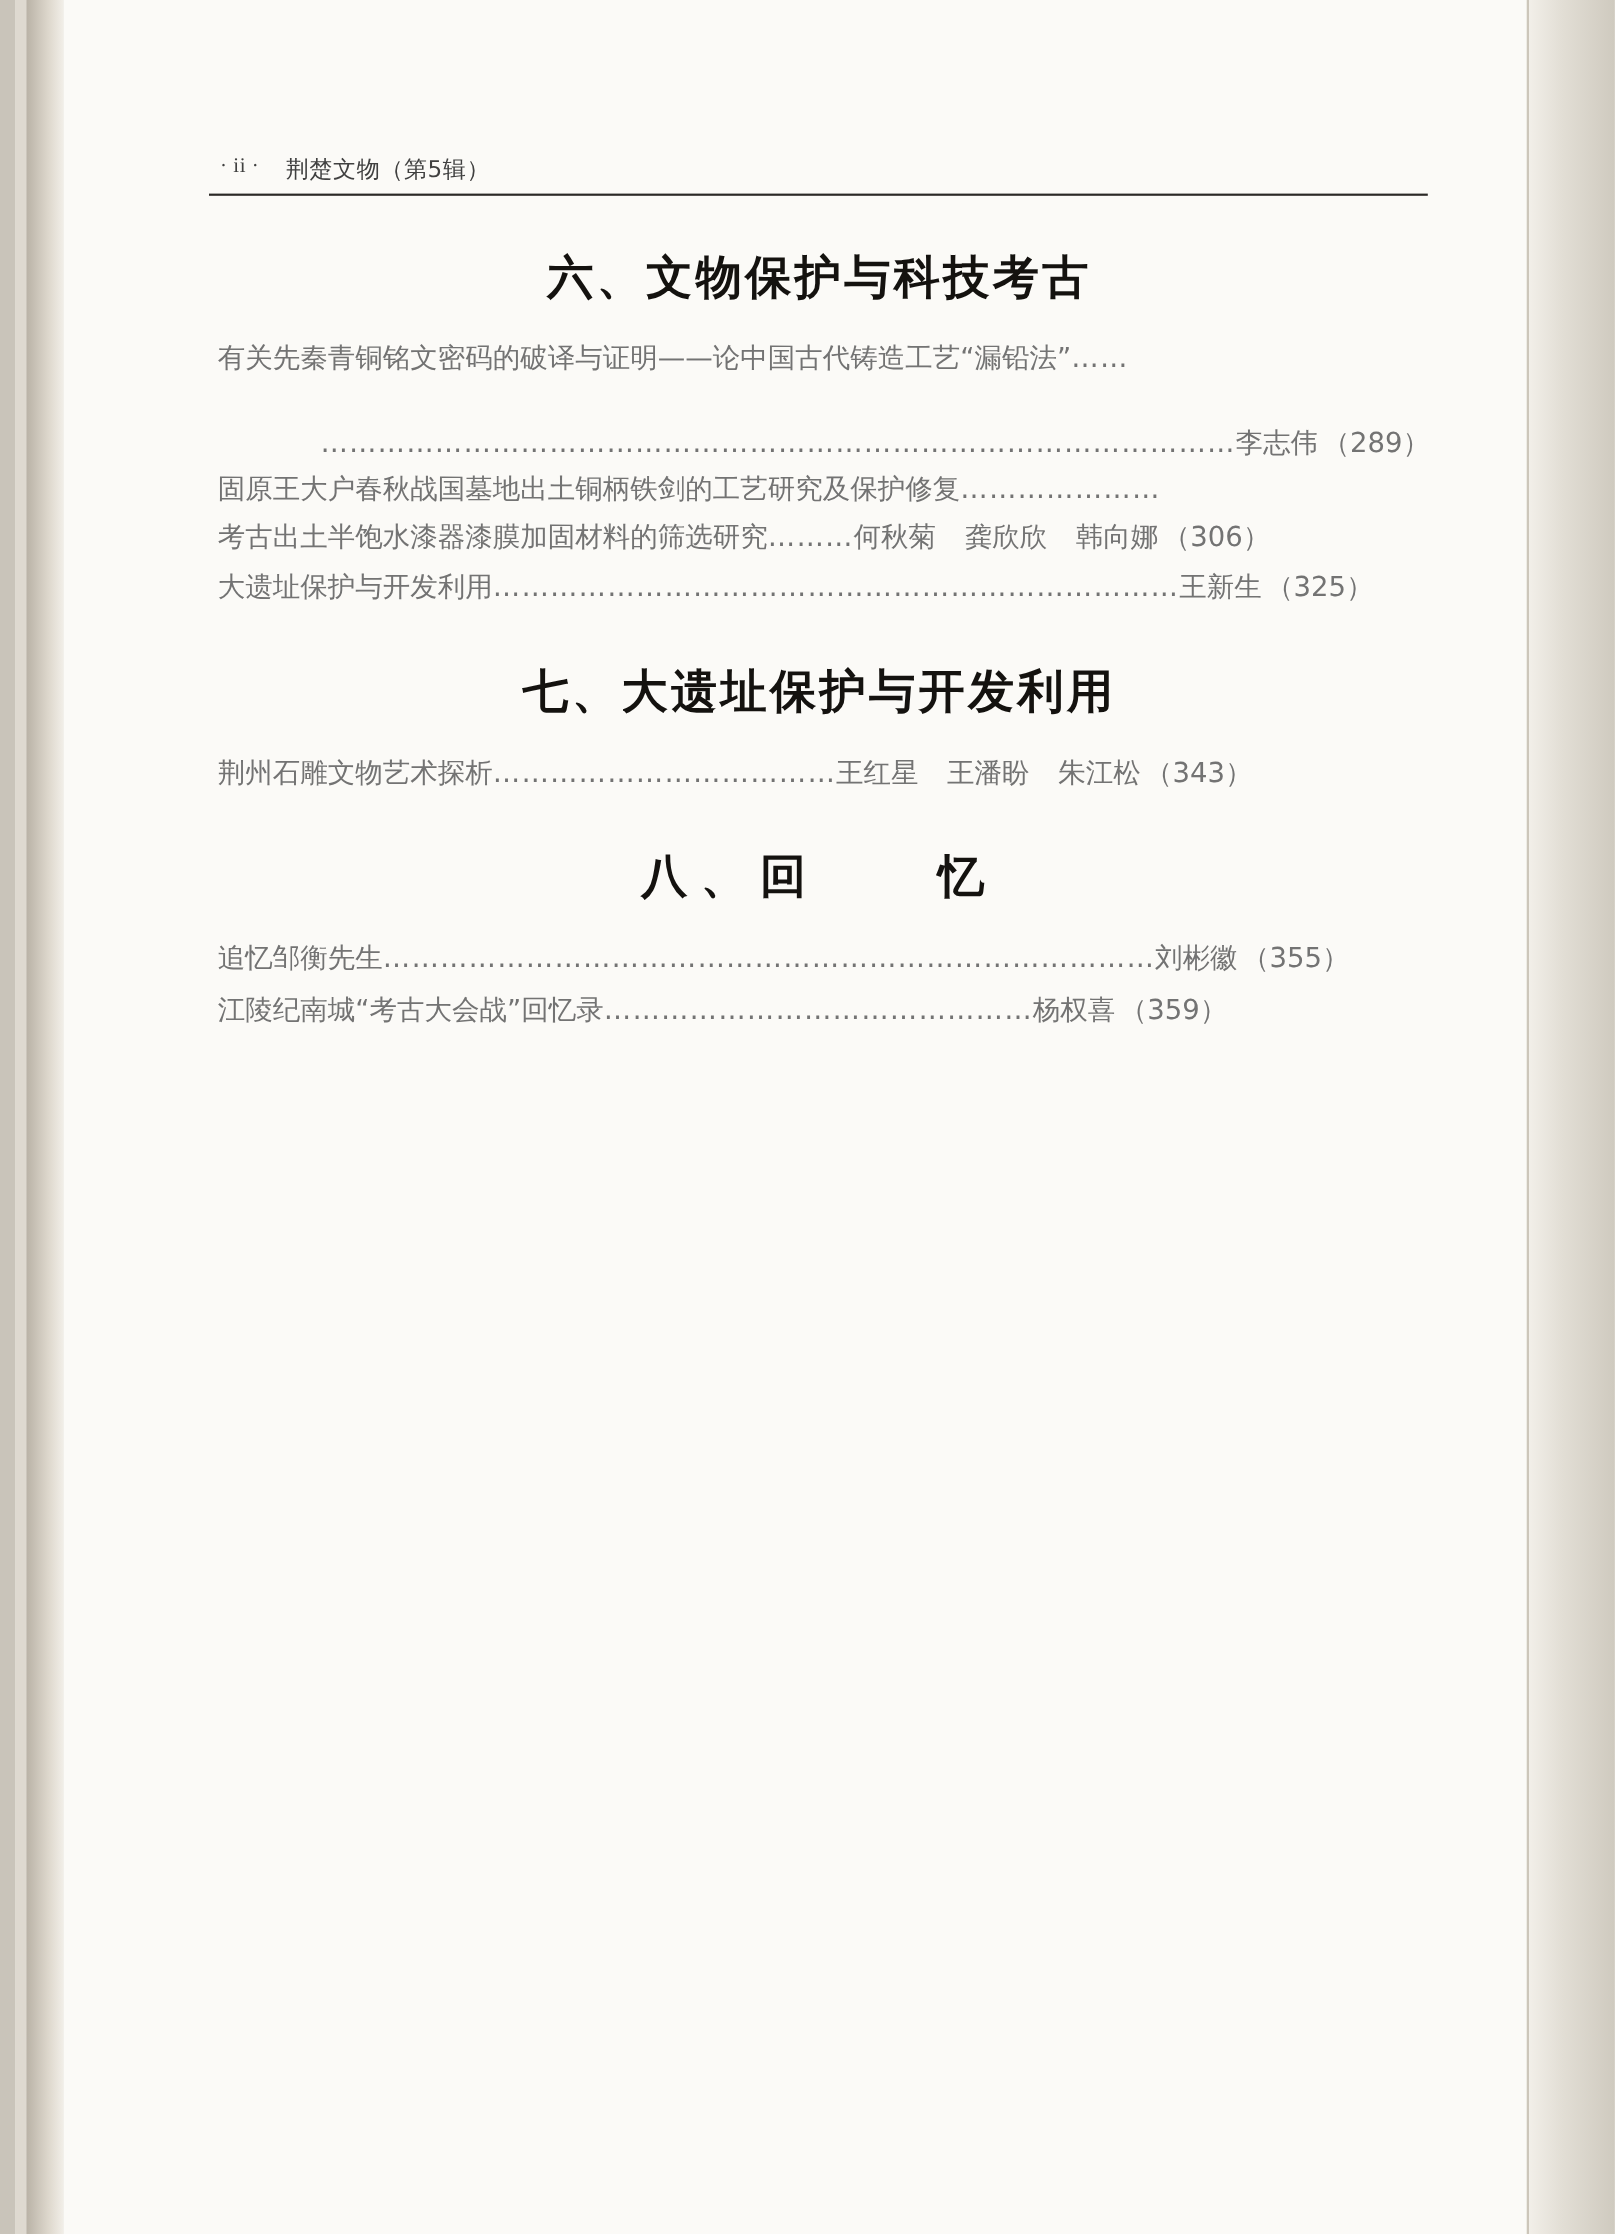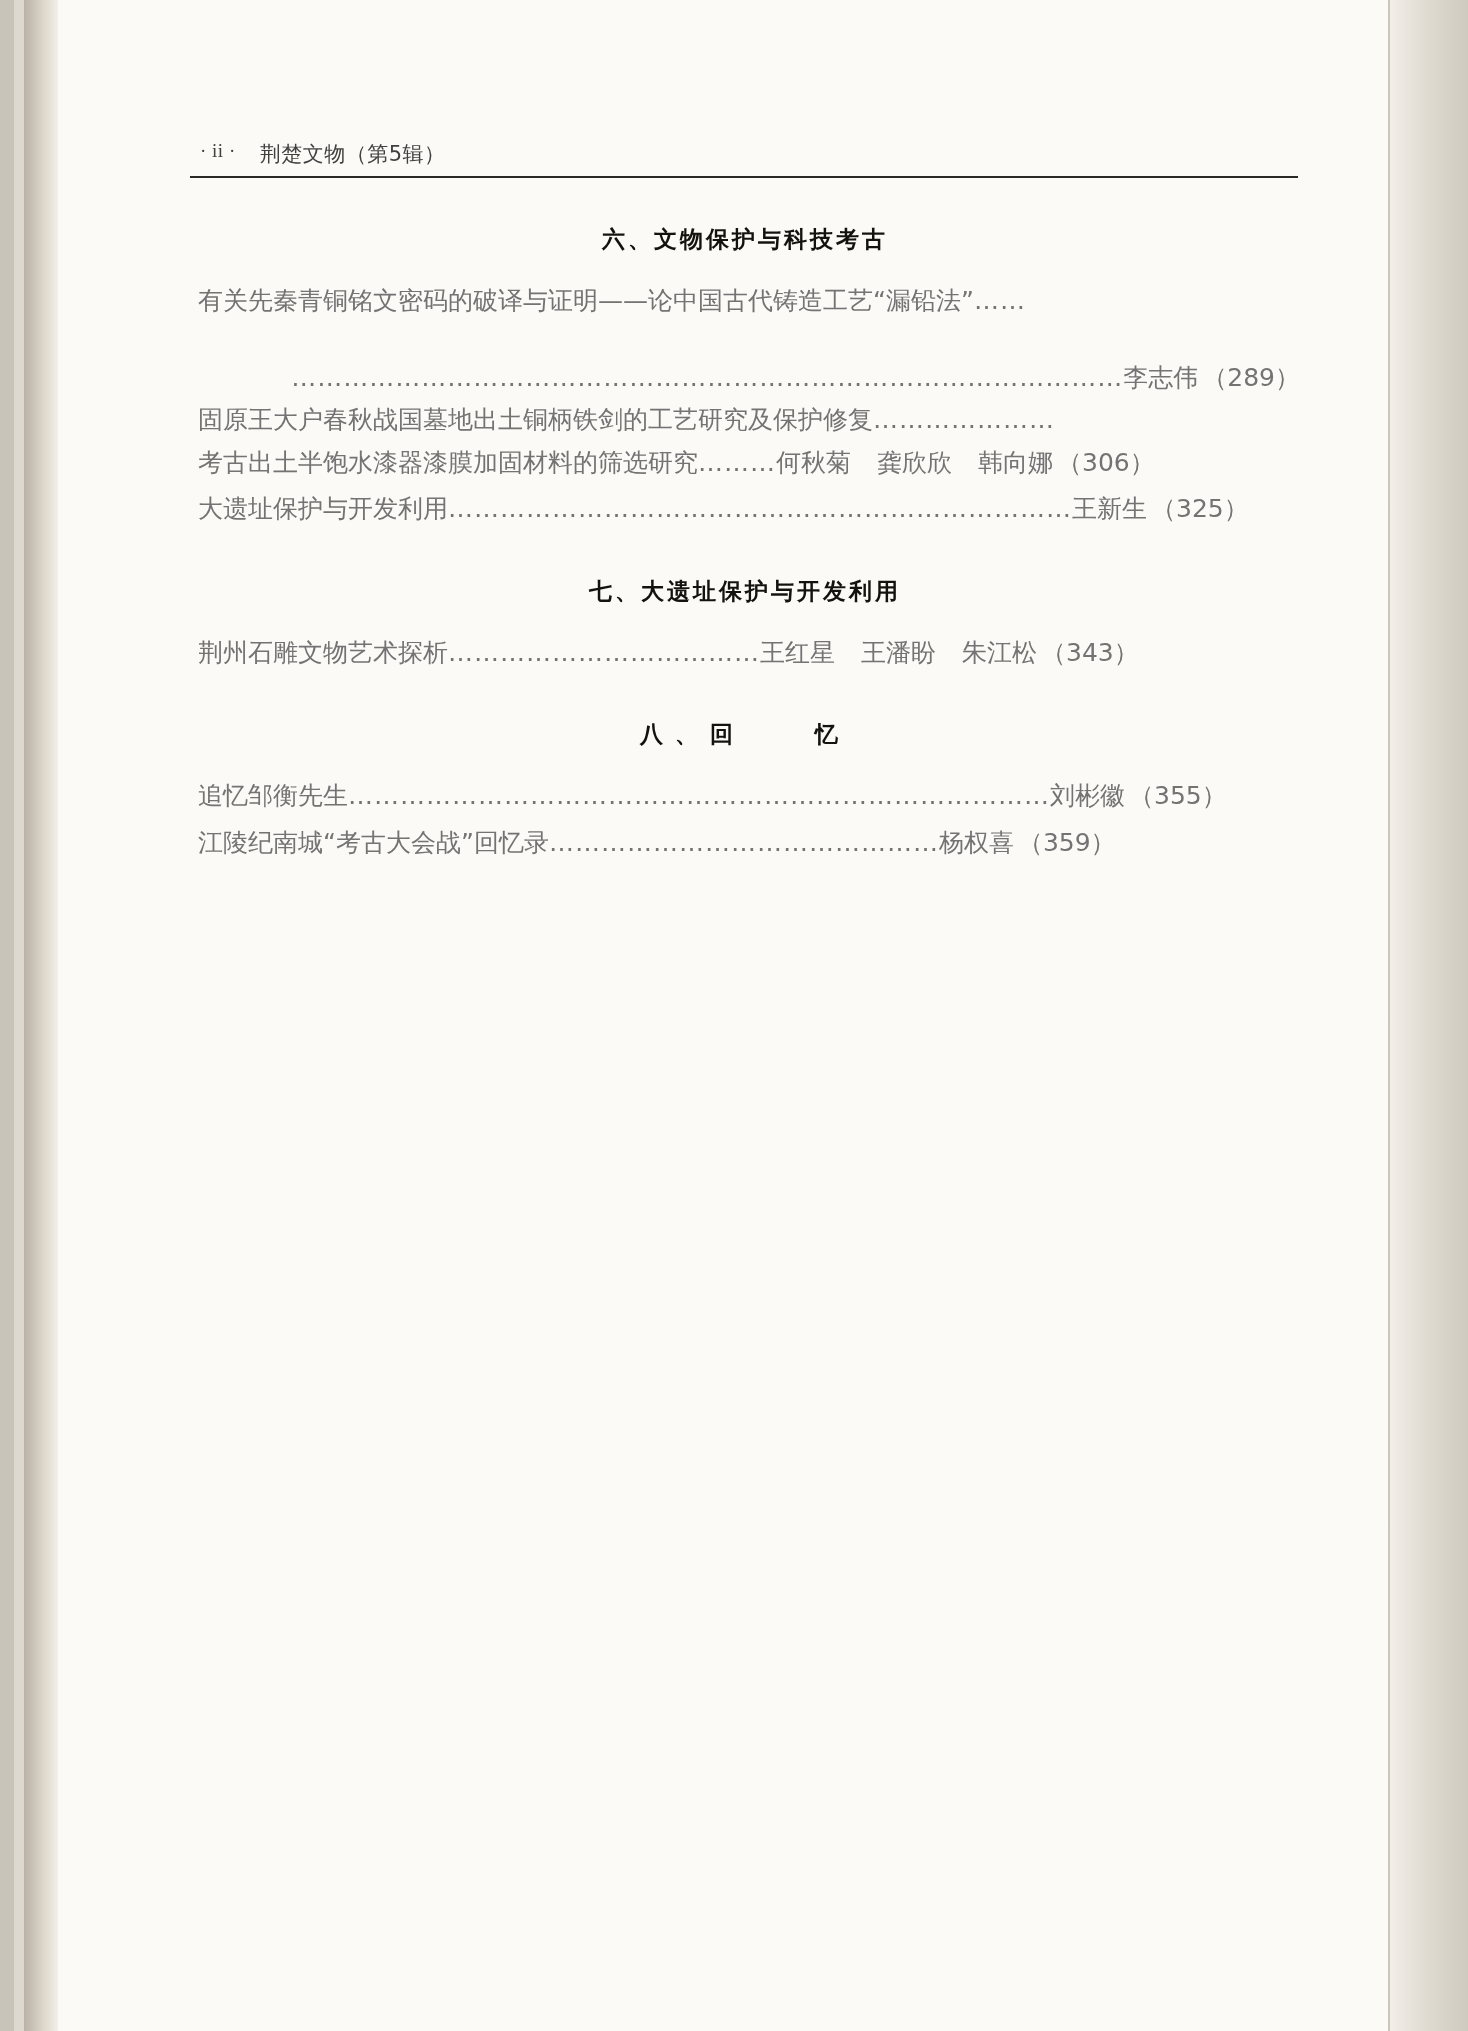--- a/index.html
+++ b/index.html
@@ -94,21 +94,21 @@
     margin-top: 8px;
     height: 2px;
     background: #2b2926;
     width: 1108px;
   }
 
   
   h2.section {
     font-family: "DejaVu Sans", sans-serif;
     font-weight: bold;
-    font-size: 23px;
+    font-size: 42px;
     text-align: center;
     letter-spacing: 3px;
     margin: 46px 0 26px 0;
     color: #14120f;
   }
   h2.section.wide {
     letter-spacing: 12px;
   }
 
   

